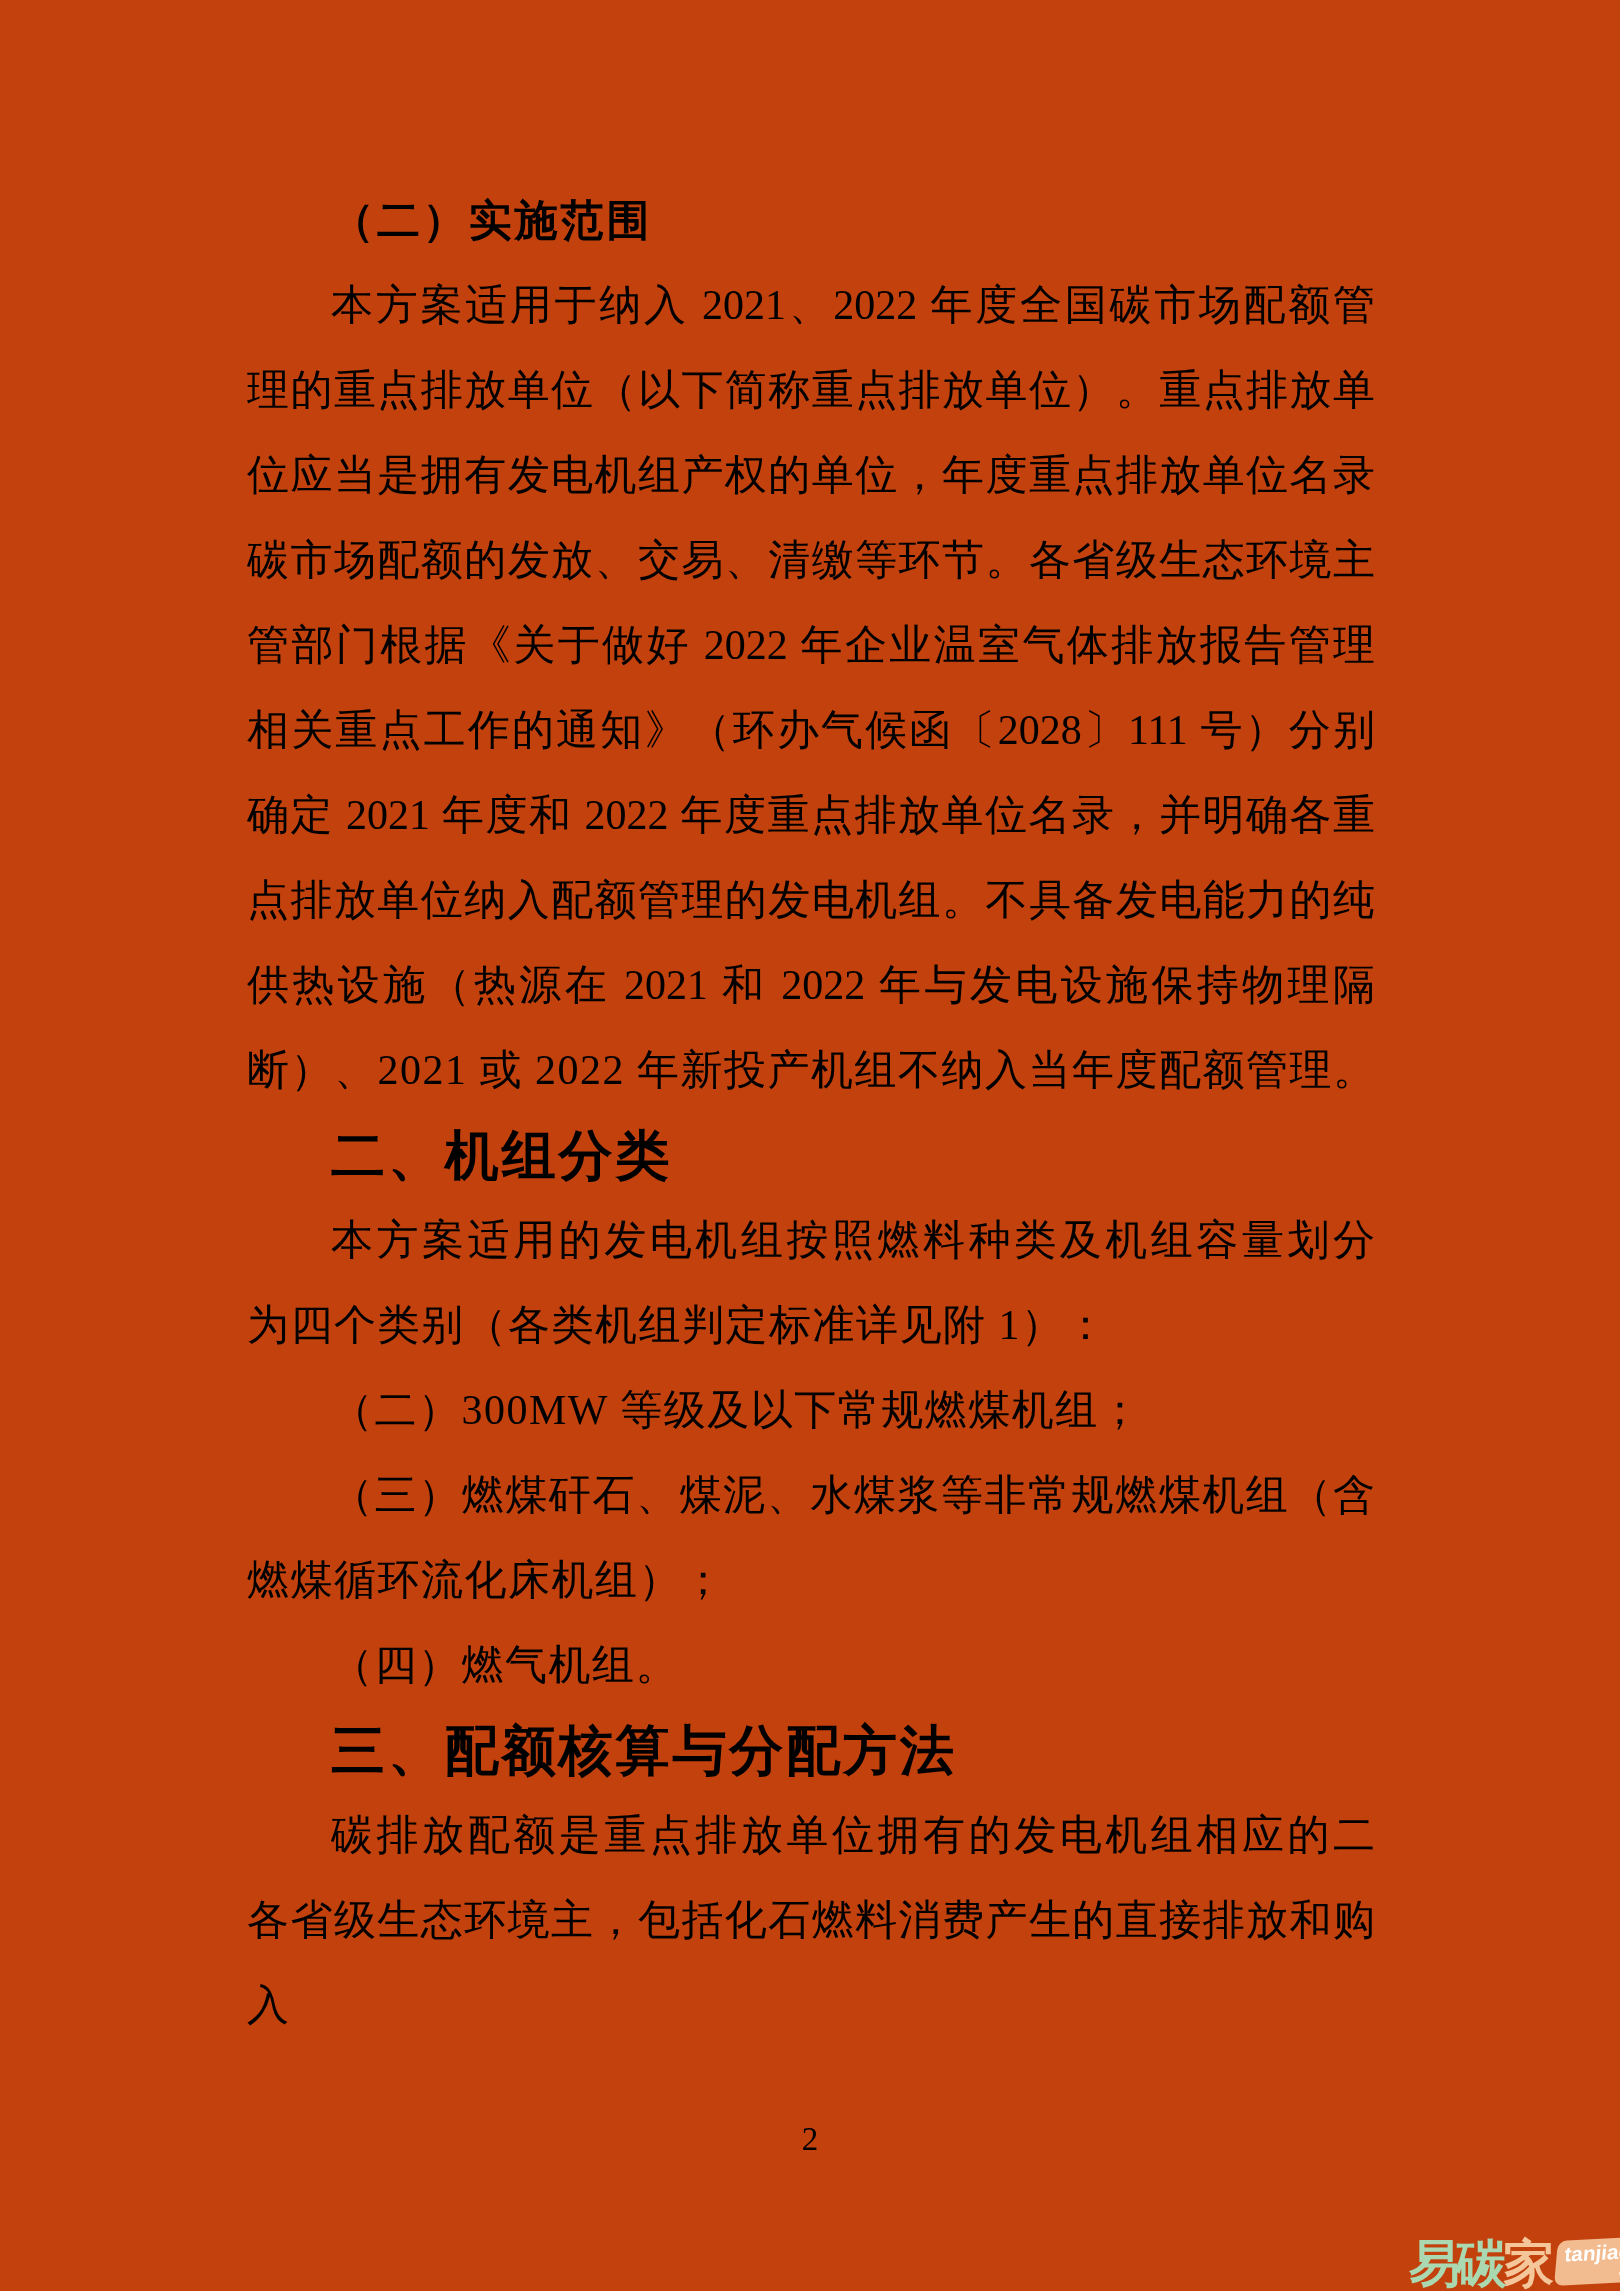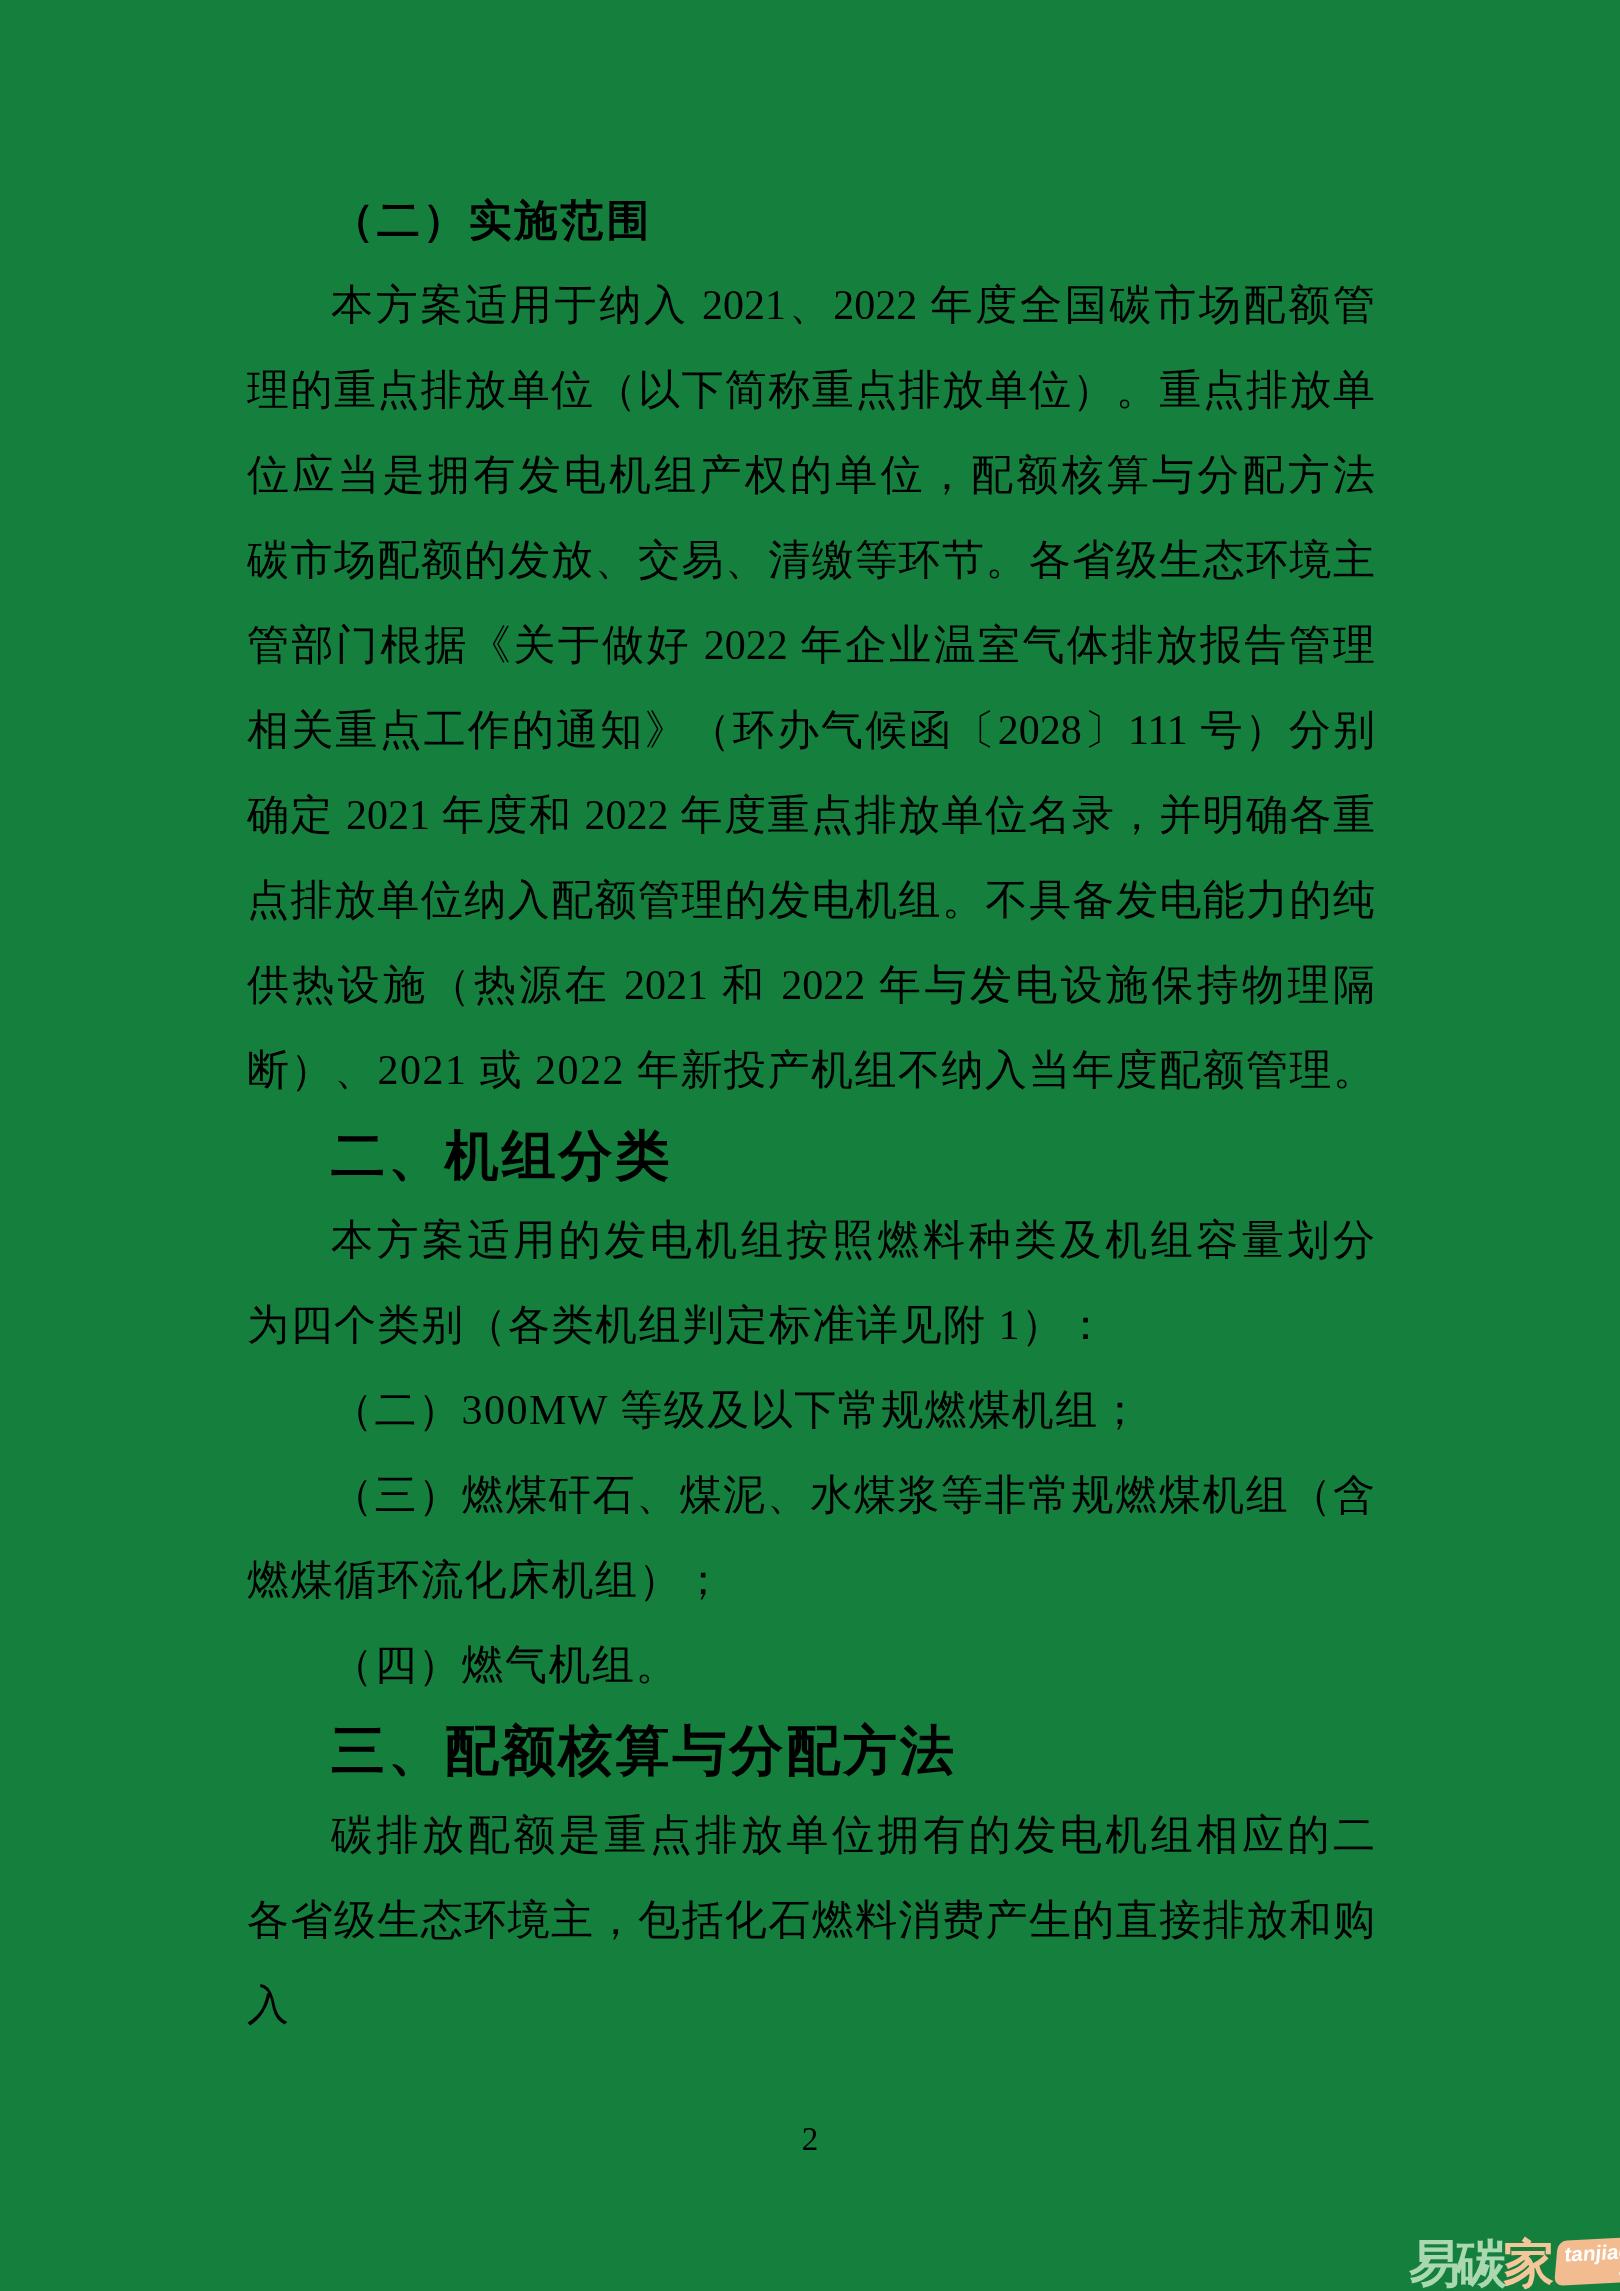--- a/index.html
+++ b/index.html
@@ -1,19 +1,19 @@
 <!DOCTYPE html>
 <html><head>
 <meta charset="utf-8">
 <style>
   html,body { margin:0; padding:0; background:#ffffff; }
   .page {
     position:relative;
     width:1620px; height:2292px;
-    background:#15803d;
+    background:#c2410c;
     overflow:hidden;
     font-family:"Liberation Serif","DejaVu Serif",serif;
     color:#000;
   }
   .doc {
     position:absolute;
     left:247px; top:178px;
     width:1128px;
   }
   .line {
@@ -99,21 +99,21 @@
 </head>
 <body>
 
 <div class="page">
   <div class="doc">
 
     <div class="line h1 ind">（二）实施范围</div>
 
     <div class="line j ind">本方案适用于纳入 2021、2022 年度全国碳市场配额管</div>
     <div class="line j">理的重点排放单位（以下简称重点排放单位）。重点排放单</div>
-    <div class="line j">位应当是拥有发电机组产权的单位，配额核算与分配方法</div>
+    <div class="line j">位应当是拥有发电机组产权的单位，年度重点排放单位名录</div>
     <div class="line j">碳市场配额的发放、交易、清缴等环节。各省级生态环境主</div>
     <div class="line j">管部门根据《关于做好 2022 年企业温室气体排放报告管理</div>
     <div class="line j">相关重点工作的通知》（环办气候函〔2028〕111 号）分别</div>
     <div class="line j">确定 2021 年度和 2022 年度重点排放单位名录，并明确各重</div>
     <div class="line j">点排放单位纳入配额管理的发电机组。不具备发电能力的纯</div>
     <div class="line j">供热设施（热源在 2021 和 2022 年与发电设施保持物理隔</div>
     <div class="line">断）、2021 或 2022 年新投产机组不纳入当年度配额管理。</div>
 
     <div class="line hblack ind">二、机组分类</div>
 

